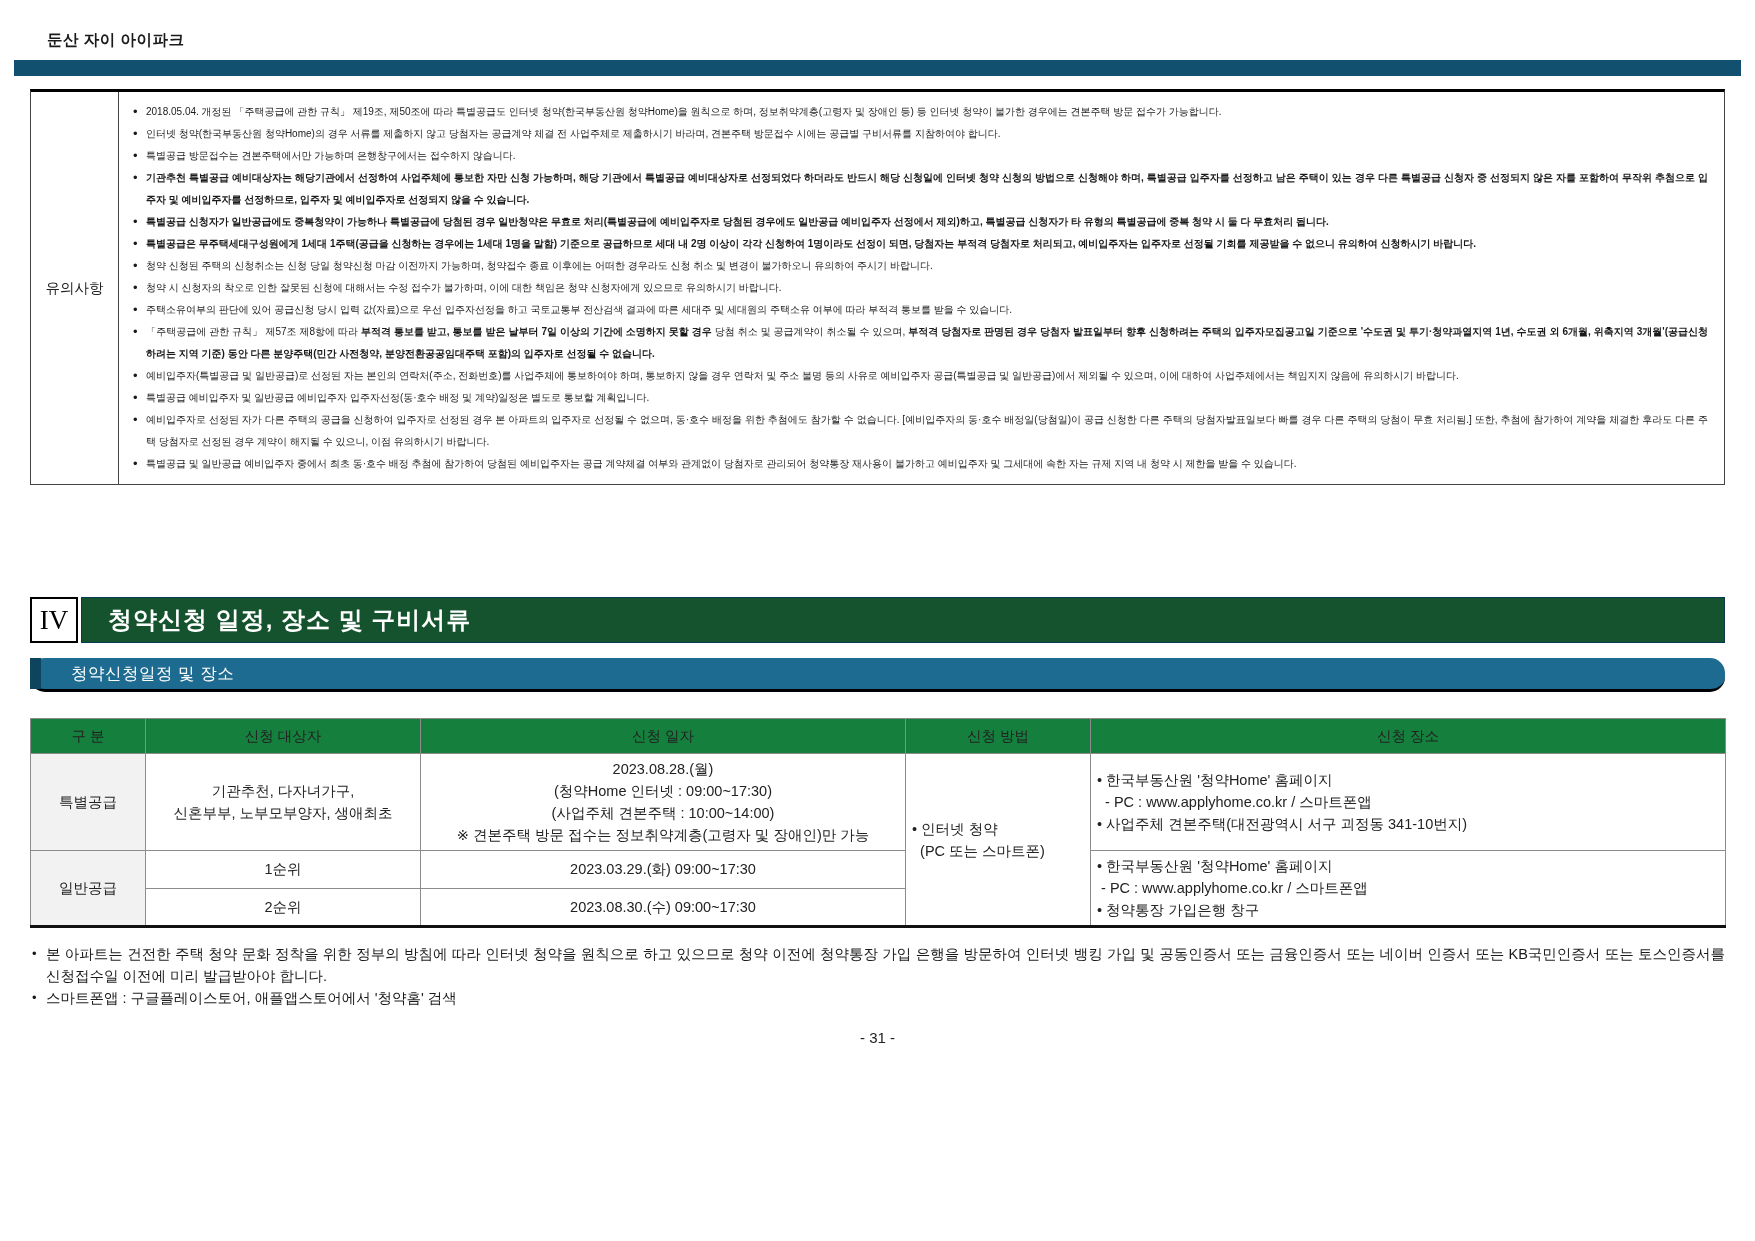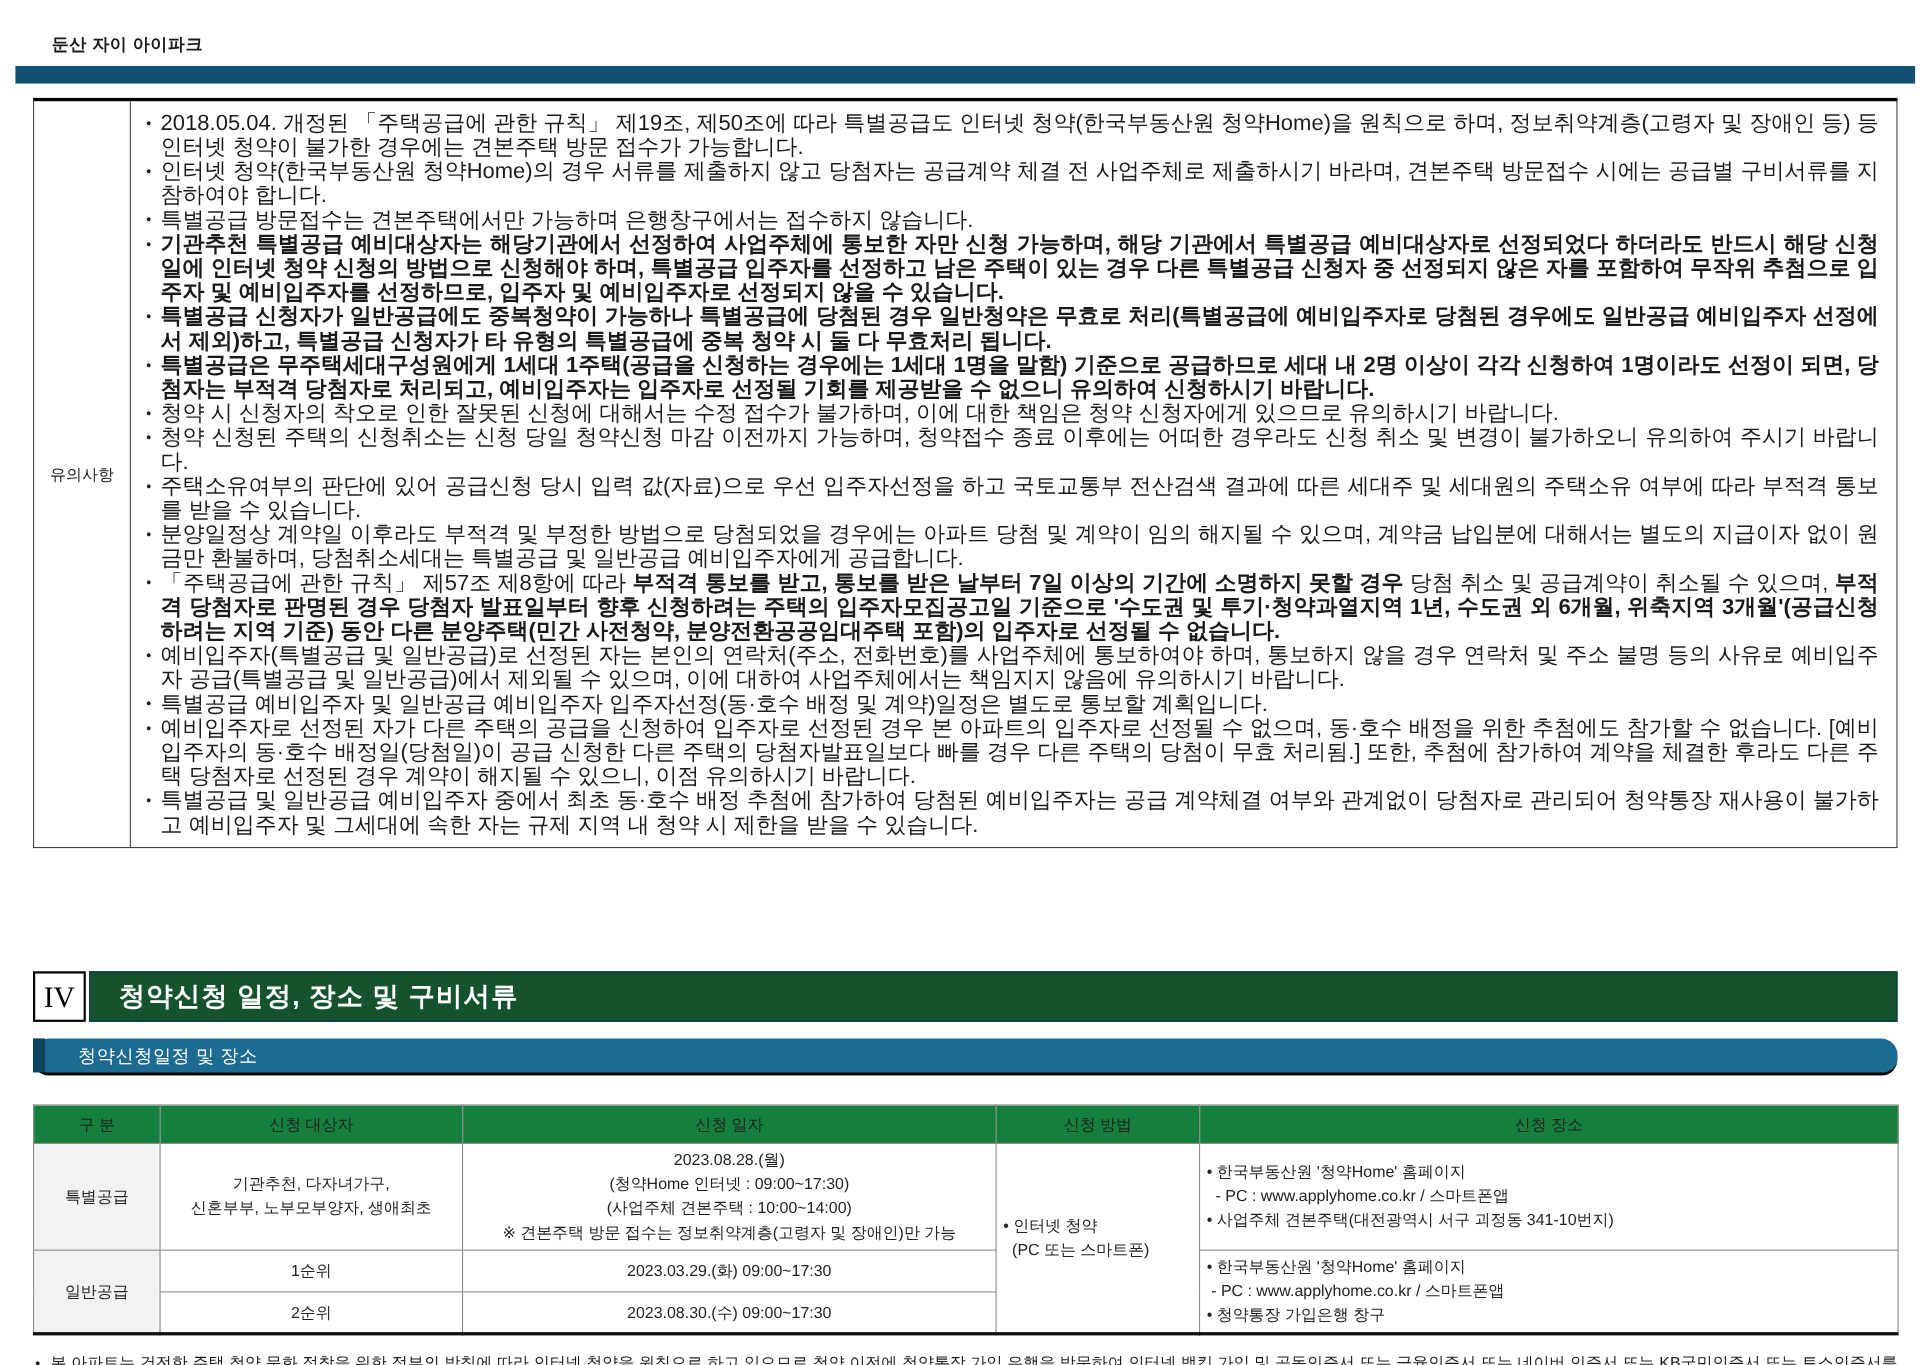--- a/index.html
+++ b/index.html
@@ -17,21 +17,21 @@
     margin:13px 30px 0 30px;display:flex;align-items:stretch;
     border:1px solid #444;border-top:3px solid #000;
   }
   .notes-label{
     width:87px;display:flex;align-items:center;justify-content:center;
     font-size:14.5px;color:#222;flex:none;
   }
   .notes-content{
     flex:1;border-left:1px solid #444;padding:9px 16px 9px 12px;
   }
-  ul.notes{list-style:none;margin:0;padding:0;font-size:20px;line-height:22px;}
+  ul.notes{list-style:none;margin:0;padding:0;font-size:10px;line-height:22px;}
   ul.notes li{position:relative;padding-left:15px;text-align:justify;}
   ul.notes li::before{content:"\2022";position:absolute;left:2px;top:0;font-size:13px;}
 
   
   .section-row{margin:112px 30px 0 30px;display:flex;gap:3px;height:46px;}
   .iv-box{
     width:44px;flex:none;border:2px solid #000;background:#fff;
     display:flex;align-items:center;justify-content:center;
     font-family:"Liberation Serif","DejaVu Serif",serif;font-size:27px;color:#000;
   }
@@ -79,24 +79,23 @@
 <div class="notes-table">
   <div class="notes-label">유의사항</div>
   <div class="notes-content">
     <ul class="notes">
         <li><span>2018.05.04. 개정된 「주택공급에 관한 규칙」 제19조, 제50조에 따라 특별공급도 인터넷 청약(한국부동산원 청약Home)을 원칙으로 하며, 정보취약계층(고령자 및 장애인 등) 등 인터넷 청약이 불가한 경우에는 견본주택 방문 접수가 가능합니다.</span></li>
         <li><span>인터넷 청약(한국부동산원 청약Home)의 경우 서류를 제출하지 않고 당첨자는 공급계약 체결 전 사업주체로 제출하시기 바라며, 견본주택 방문접수 시에는 공급별 구비서류를 지참하여야 합니다.</span></li>
         <li><span>특별공급 방문접수는 견본주택에서만 가능하며 은행창구에서는 접수하지 않습니다.</span></li>
         <li><span class="b">기관추천 특별공급 예비대상자는 해당기관에서 선정하여 사업주체에 통보한 자만 신청 가능하며, 해당 기관에서 특별공급 예비대상자로 선정되었다 하더라도 반드시 해당 신청일에 인터넷 청약 신청의 방법으로 신청해야 하며, 특별공급 입주자를 선정하고 남은 주택이 있는 경우 다른 특별공급 신청자 중 선정되지 않은 자를 포함하여 무작위 추첨으로 입주자 및 예비입주자를 선정하므로, 입주자 및 예비입주자로 선정되지 않을 수 있습니다.</span></li>
         <li><span class="b">특별공급 신청자가 일반공급에도 중복청약이 가능하나 특별공급에 당첨된 경우 일반청약은 무효로 처리(특별공급에 예비입주자로 당첨된 경우에도 일반공급 예비입주자 선정에서 제외)하고, 특별공급 신청자가 타 유형의 특별공급에 중복 청약 시 둘 다 무효처리 됩니다.</span></li>
         <li><span class="b">특별공급은 무주택세대구성원에게 1세대 1주택(공급을 신청하는 경우에는 1세대 1명을 말함) 기준으로 공급하므로 세대 내 2명 이상이 각각 신청하여 1명이라도 선정이 되면, 당첨자는 부적격 당첨자로 처리되고, 예비입주자는 입주자로 선정될 기회를 제공받을 수 없으니 유의하여 신청하시기 바랍니다.</span></li>
+        <li><span>청약 신청된 주택의 신청취소는 신청 당일 청약신청 마감 이전까지 가능하며, 청약접수 종료 이후에는 어떠한 경우라도 신청 취소 및 변경이 불가하오니 유의하여 주시기 바랍니다.</span></li>
         <li><span>청약 시 신청자의 착오로 인한 잘못된 신청에 대해서는 수정 접수가 불가하며, 이에 대한 책임은 청약 신청자에게 있으므로 유의하시기 바랍니다.</span></li>
-        <li><span>청약 신청된 주택의 신청취소는 신청 당일 청약신청 마감 이전까지 가능하며, 청약접수 종료 이후에는 어떠한 경우라도 신청 취소 및 변경이 불가하오니 유의하여 주시기 바랍니다.</span></li>
         <li><span>주택소유여부의 판단에 있어 공급신청 당시 입력 값(자료)으로 우선 입주자선정을 하고 국토교통부 전산검색 결과에 따른 세대주 및 세대원의 주택소유 여부에 따라 부적격 통보를 받을 수 있습니다.</span></li>
-        <li><span>분양일정상 계약일 이후라도 부적격 및 부정한 방법으로 당첨되었을 경우에는 아파트 당첨 및 계약이 임의 해지될 수 있으며, 계약금 납입분에 대해서는 별도의 지급이자 없이 원금만 환불하며, 당첨취소세대는 특별공급 및 일반공급 예비입주자에게 공급합니다.</span></li>
         <li><span>「주택공급에 관한 규칙」 제57조 제8항에 따라 </span><span class="b">부적격 통보를 받고, 통보를 받은 날부터 7일 이상의 기간에 소명하지 못할 경우</span><span> 당첨 취소 및 공급계약이 취소될 수 있으며, </span><span class="b">부적격 당첨자로 판명된 경우 당첨자 발표일부터 향후 신청하려는 주택의 입주자모집공고일 기준으로 '수도권 및 투기·청약과열지역 1년, 수도권 외 6개월, 위축지역 3개월'(공급신청하려는 지역 기준) 동안 다른 분양주택(민간 사전청약, 분양전환공공임대주택 포함)의 입주자로 선정될 수 없습니다.</span></li>
         <li><span>예비입주자(특별공급 및 일반공급)로 선정된 자는 본인의 연락처(주소, 전화번호)를 사업주체에 통보하여야 하며, 통보하지 않을 경우 연락처 및 주소 불명 등의 사유로 예비입주자 공급(특별공급 및 일반공급)에서 제외될 수 있으며, 이에 대하여 사업주체에서는 책임지지 않음에 유의하시기 바랍니다.</span></li>
         <li><span>특별공급 예비입주자 및 일반공급 예비입주자 입주자선정(동·호수 배정 및 계약)일정은 별도로 통보할 계획입니다.</span></li>
         <li><span>예비입주자로 선정된 자가 다른 주택의 공급을 신청하여 입주자로 선정된 경우 본 아파트의 입주자로 선정될 수 없으며, 동·호수 배정을 위한 추첨에도 참가할 수 없습니다. [예비입주자의 동·호수 배정일(당첨일)이 공급 신청한 다른 주택의 당첨자발표일보다 빠를 경우 다른 주택의 당첨이 무효 처리됨.] 또한, 추첨에 참가하여 계약을 체결한 후라도 다른 주택 당첨자로 선정된 경우 계약이 해지될 수 있으니, 이점 유의하시기 바랍니다.</span></li>
         <li><span>특별공급 및 일반공급 예비입주자 중에서 최초 동·호수 배정 추첨에 참가하여 당첨된 예비입주자는 공급 계약체결 여부와 관계없이 당첨자로 관리되어 청약통장 재사용이 불가하고 예비입주자 및 그세대에 속한 자는 규제 지역 내  청약 시 제한을 받을 수 있습니다.</span></li>
       </ul>
   </div>
 </div>
 
 <div class="section-row">

